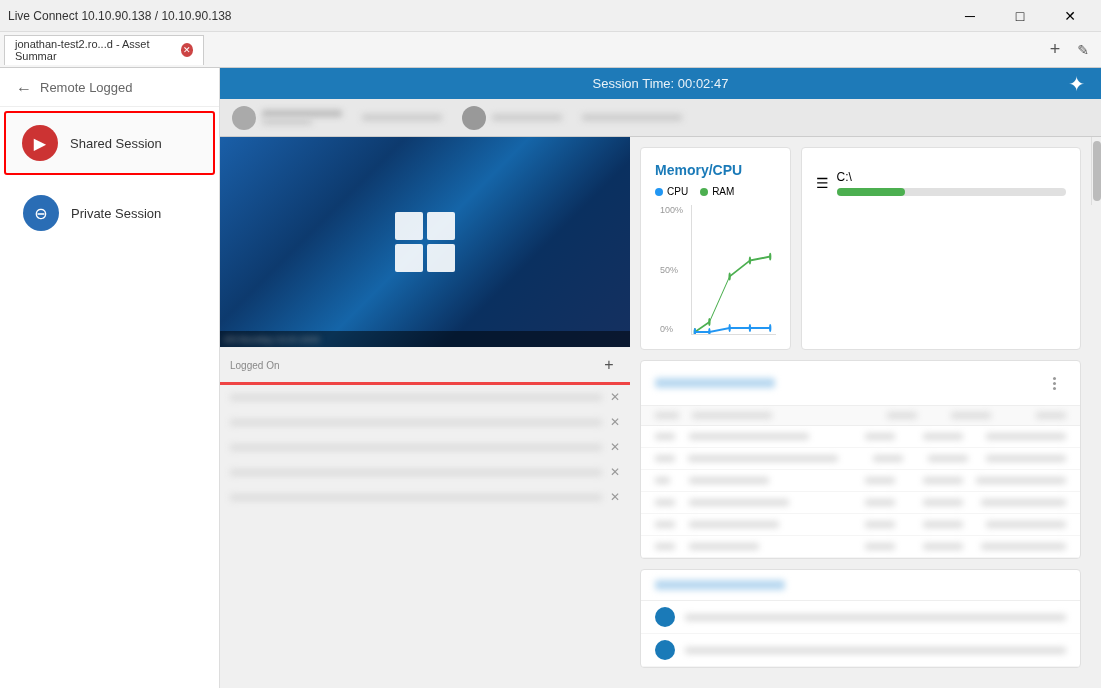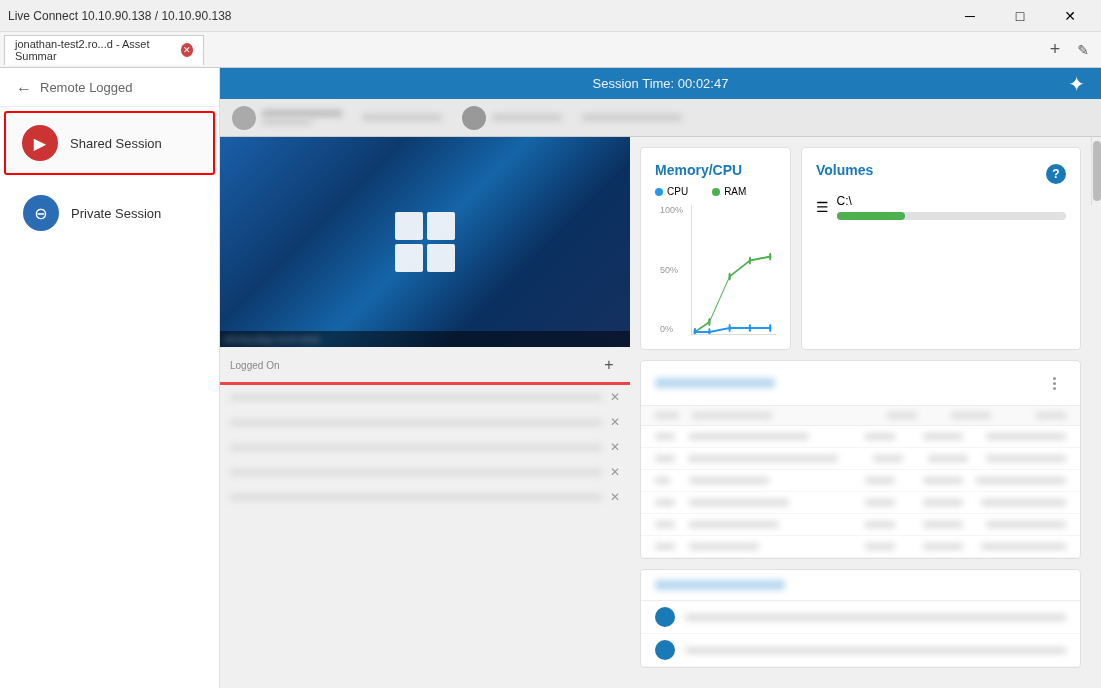--- a/index.html
+++ b/index.html
@@ -199,21 +199,21 @@
       background: white;
       border-radius: 4px;
       border: 1px solid #e0e0e0;
       padding: 14px;
     }
     .card-title { font-size: 14px; font-weight: 600; color: #1a7ab8; margin-bottom: 8px; }
     .card-memory { flex: 1; }
     .card-volumes { width: 280px; }
 
     .chart-legend {
-      display: flex; gap: 24px; margin-bottom: 8px; font-size: 10px;
+      display: flex; gap: 12px; margin-bottom: 8px; font-size: 10px;
     }
     .legend-item { display: flex; align-items: center; gap: 4px; }
     .legend-dot { width: 8px; height: 8px; border-radius: 50%; }
     .legend-dot.blue { background: #2196F3; }
     .legend-dot.green { background: #4CAF50; }
 
     .chart-area {
       position: relative;
       height: 130px;
       border-left: 1px solid #ddd;
@@ -449,24 +449,20 @@
                 <circle cx="10" cy="128" r="4" fill="#2196F3"></circle>
                 <circle cx="60" cy="128" r="4" fill="#2196F3"></circle>
                 <circle cx="130" cy="124" r="4" fill="#2196F3"></circle>
                 <circle cx="200" cy="124" r="4" fill="#2196F3"></circle>
                 <circle cx="270" cy="124" r="4" fill="#2196F3"></circle>
               </svg>
             </div>
           </div>
 
           <div class="card card-volumes">
-            <div style="display:flex; align-items:center; justify-content:space-between;">
-              <div class="card-title">Volumes</div>
-              <div class="help-icon">?</div>
-            </div>
             <div class="volume-item">
               <span class="volume-icon">☰</span>
               <div style="flex:1;">
                 <div class="volume-label">C:\</div>
                 <div class="volume-bar-container">
                   <div class="volume-bar" style="width:30%;"></div>
                 </div>
               </div>
             </div>
           </div>

